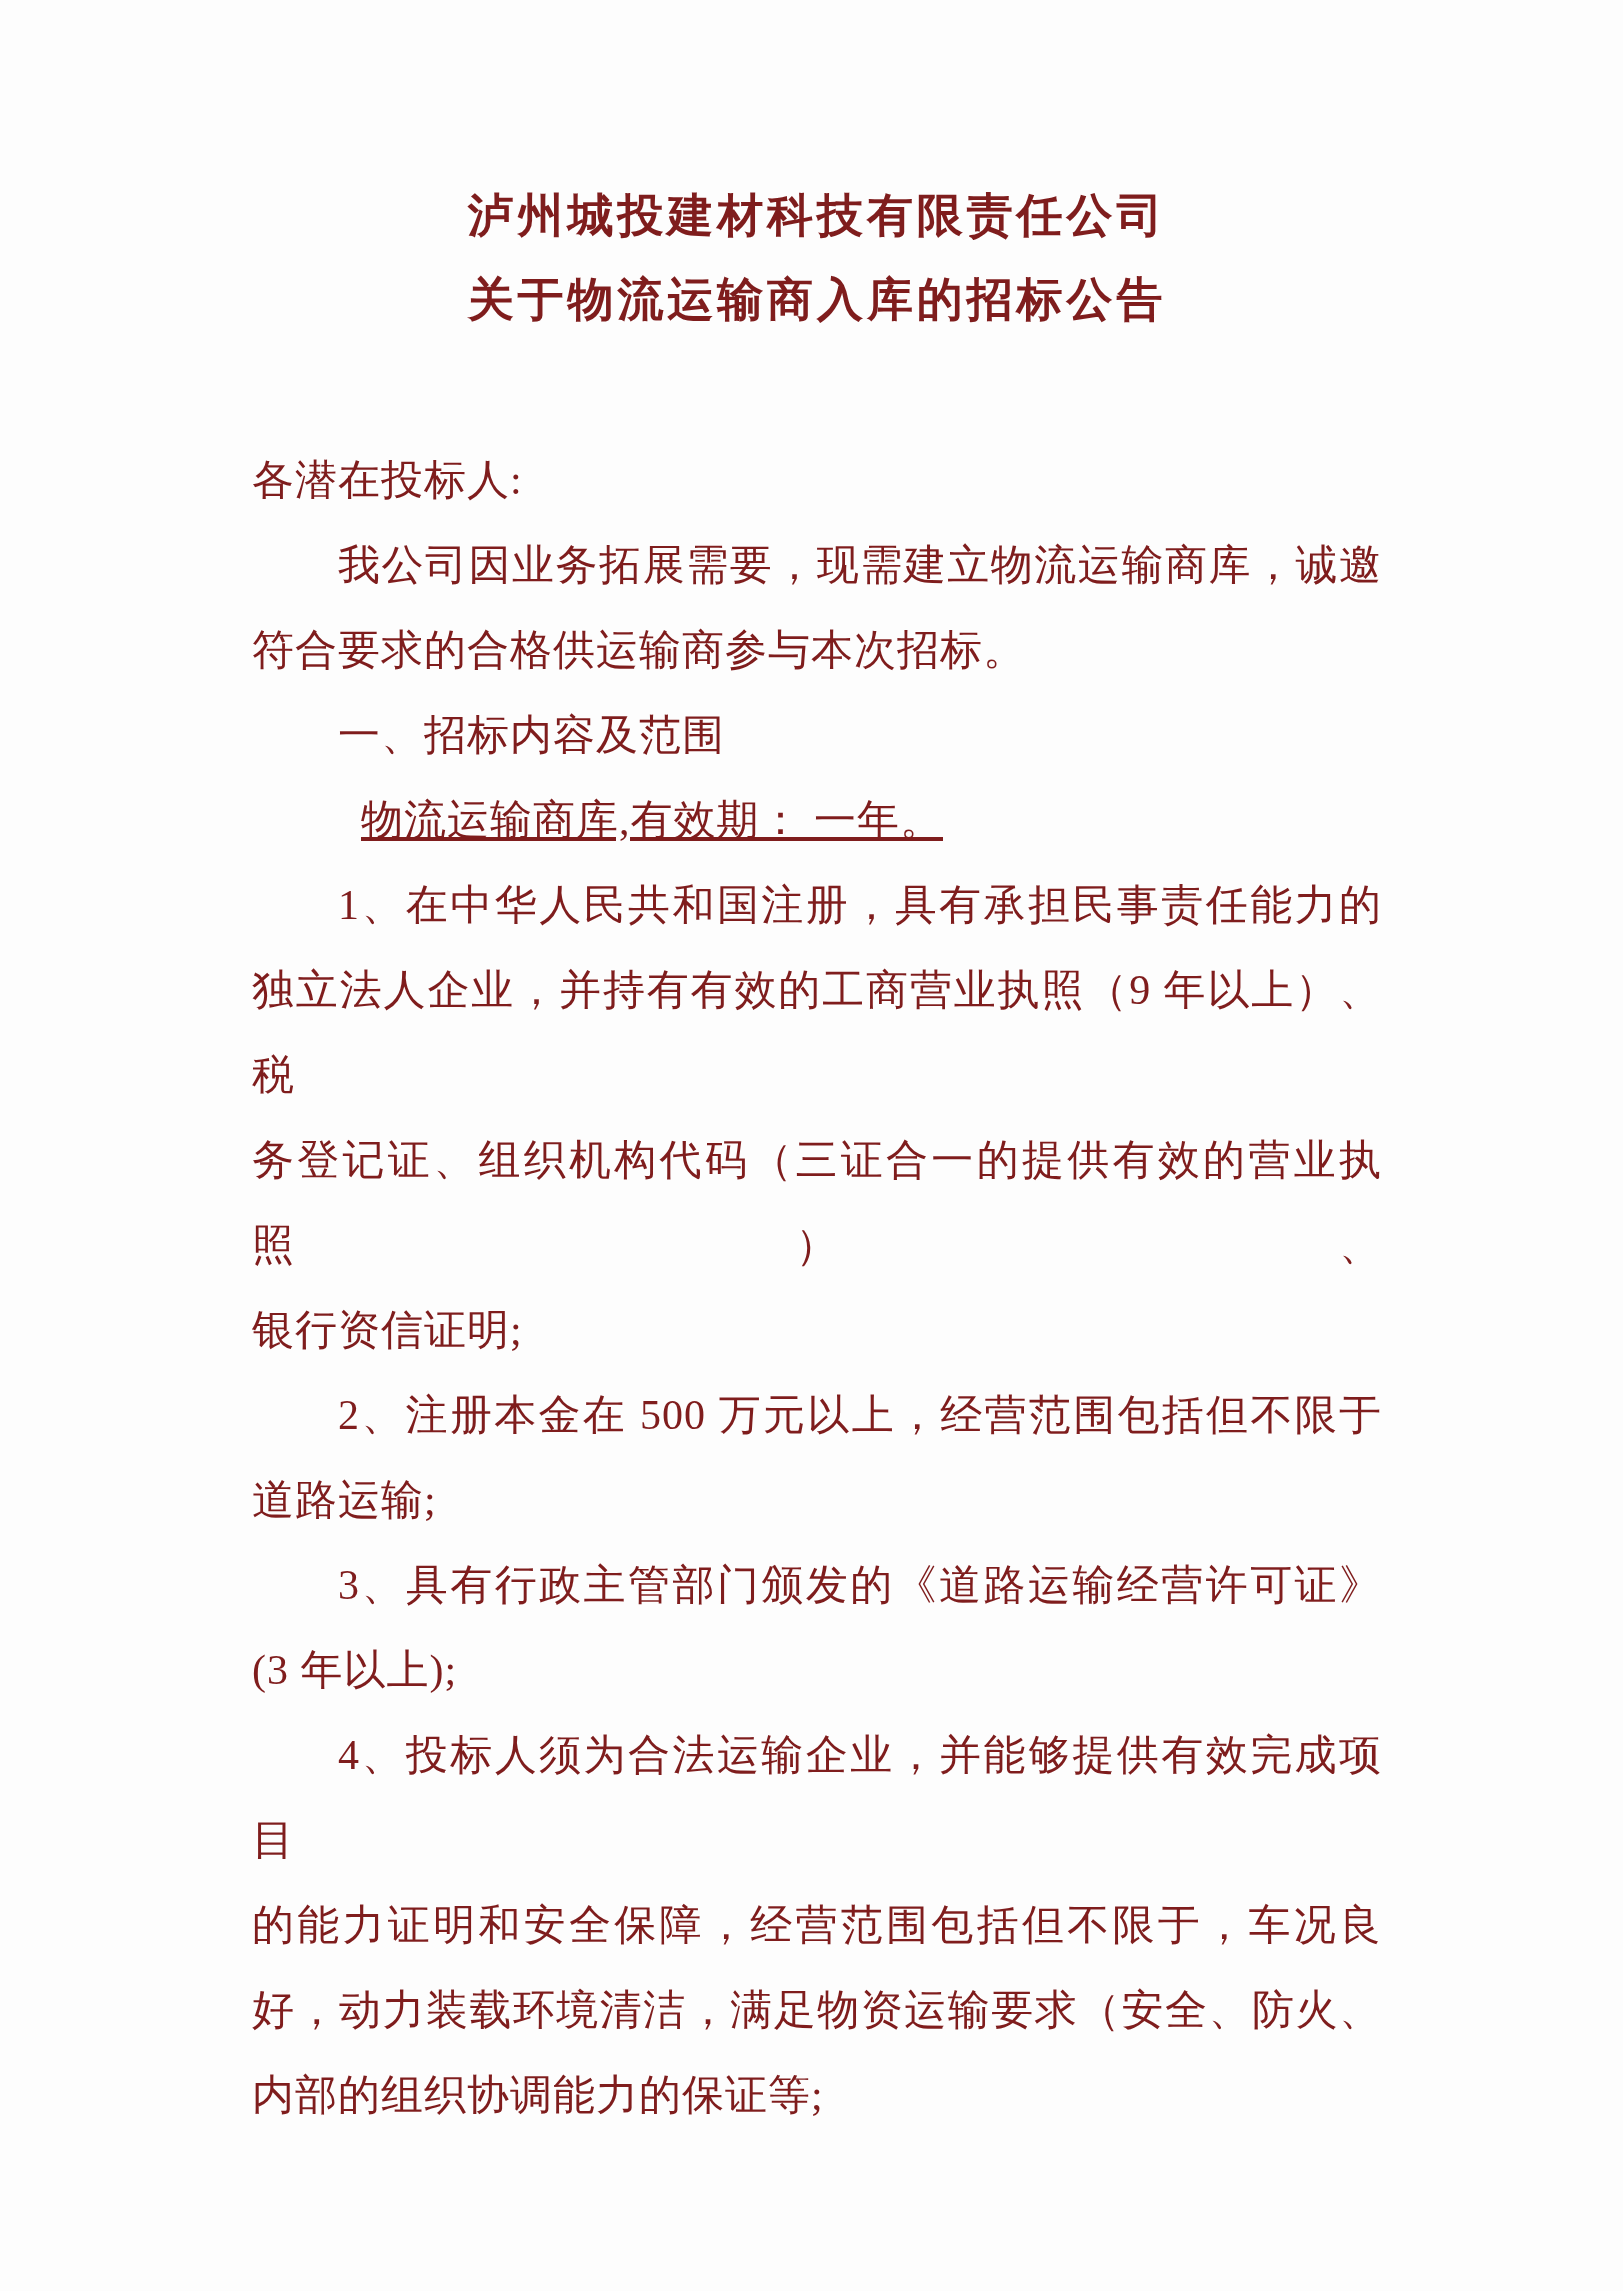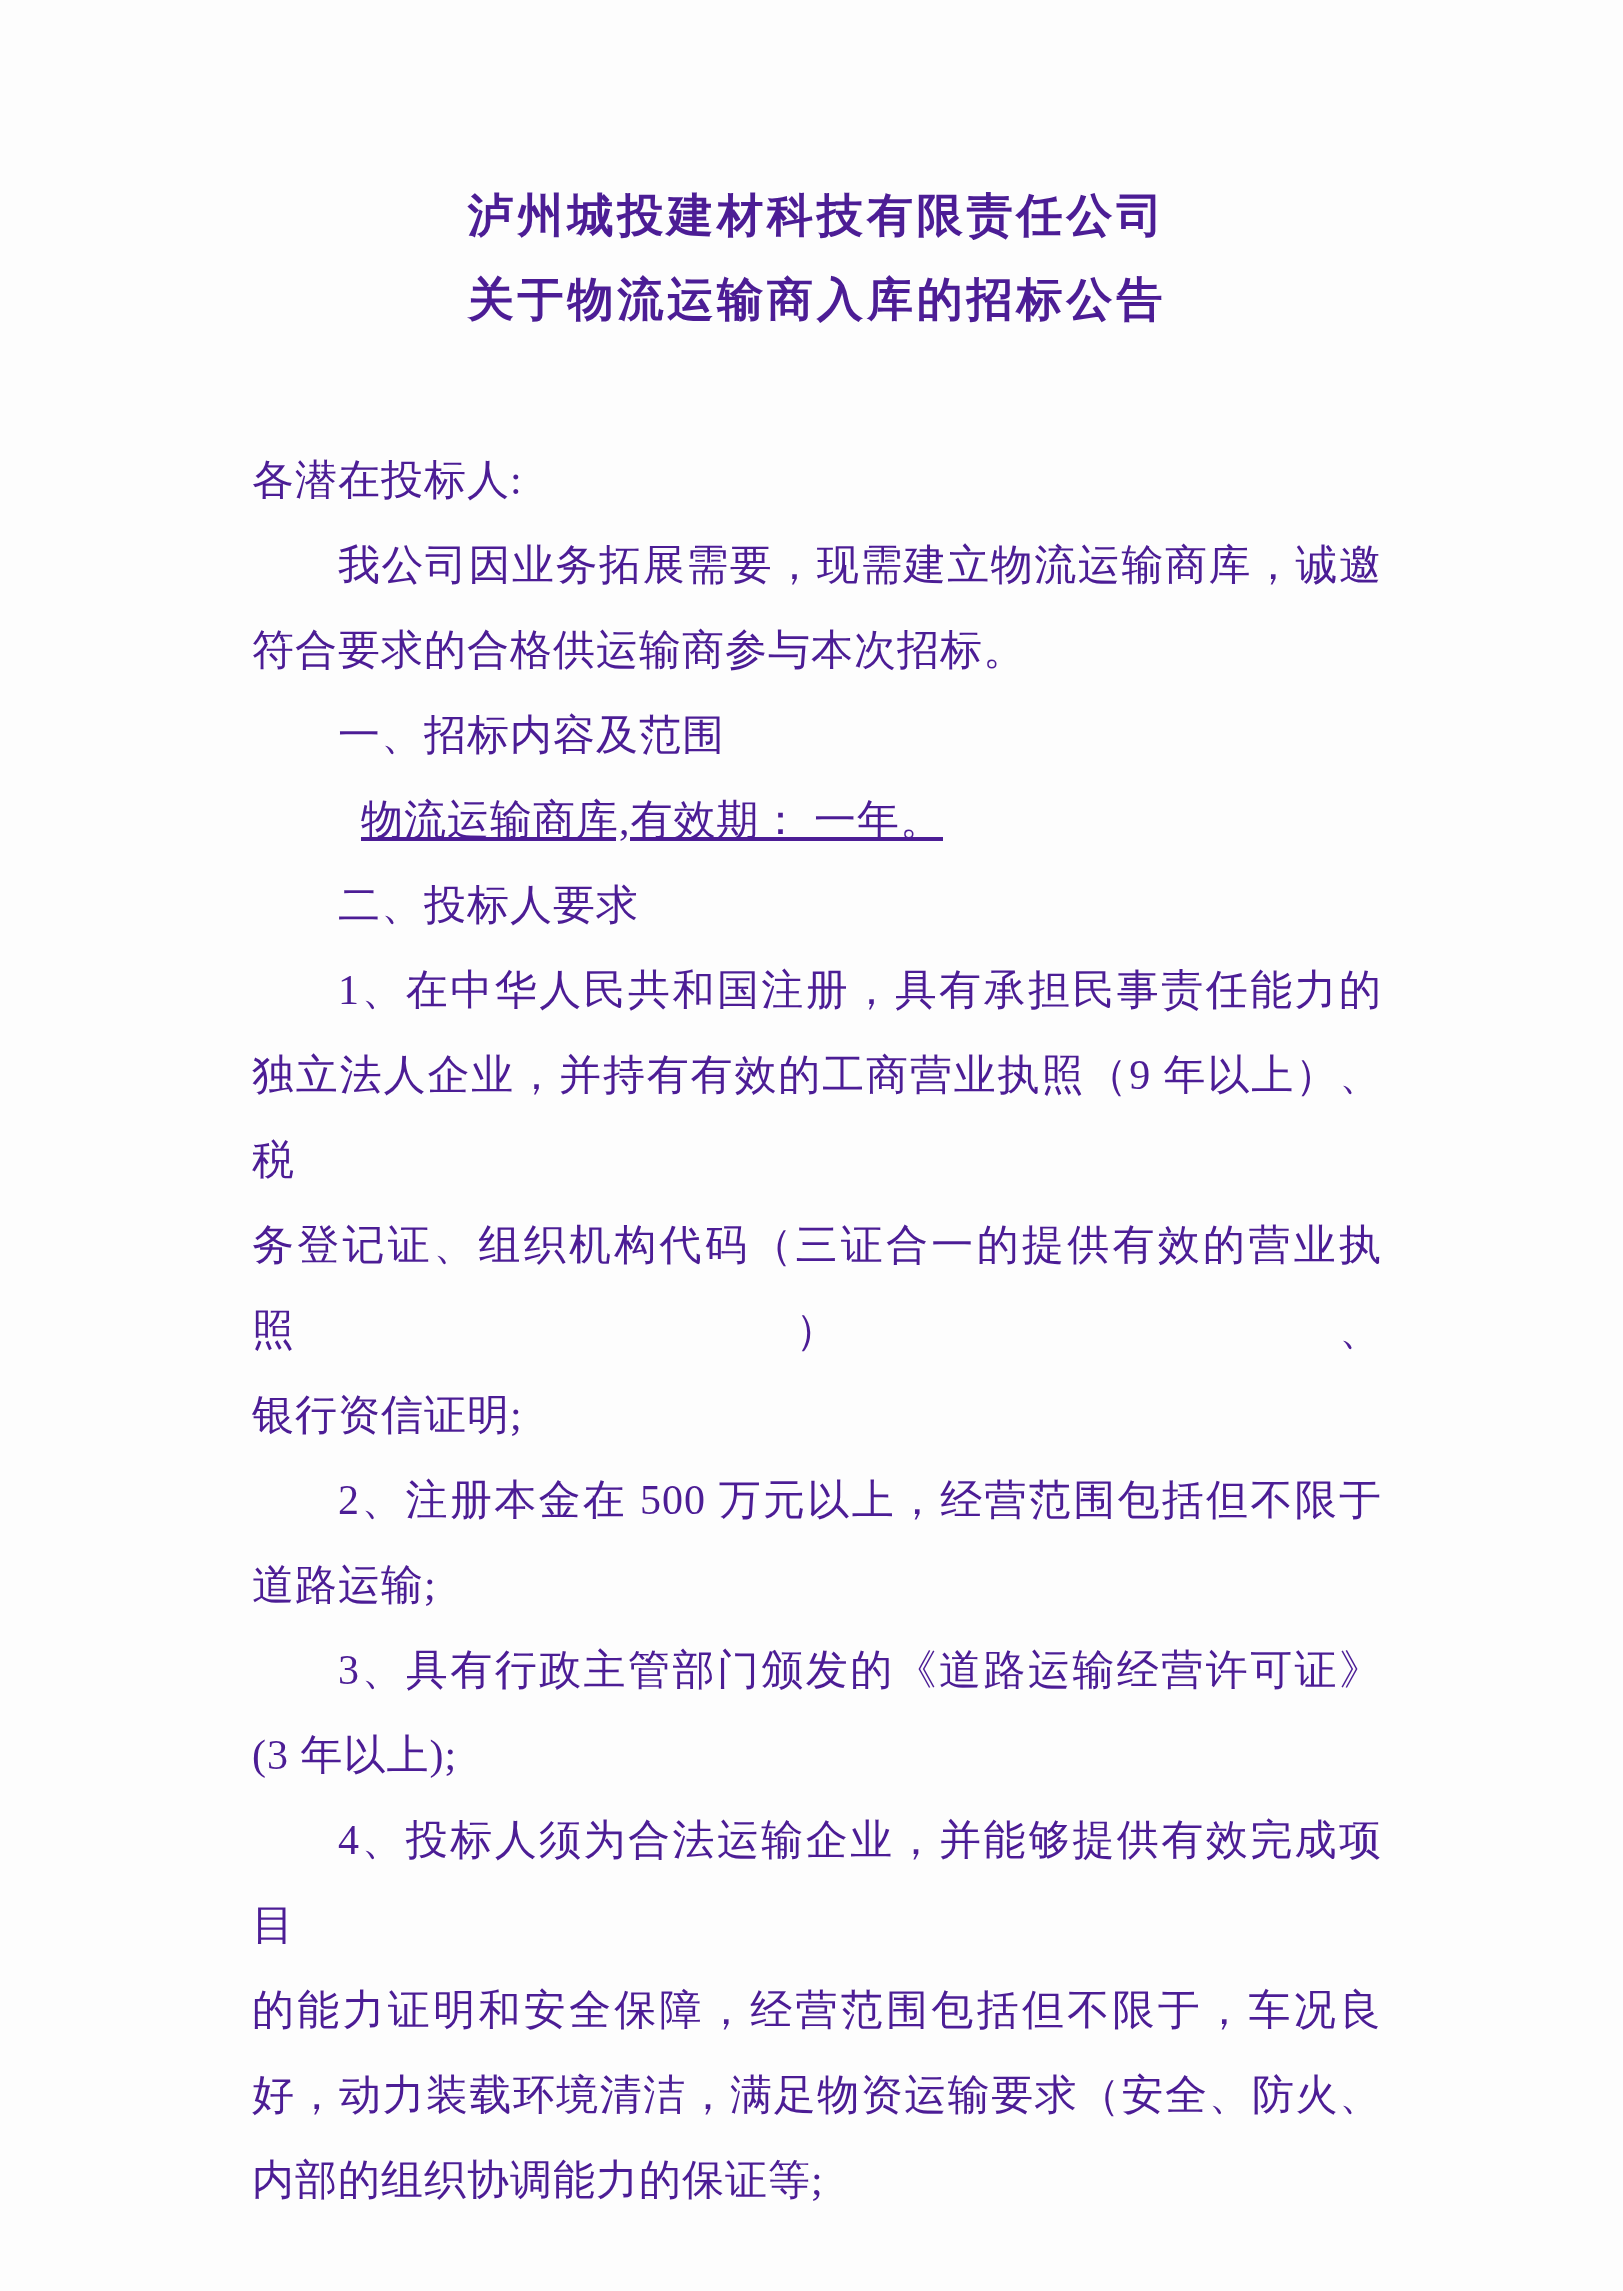--- a/index.html
+++ b/index.html
@@ -8,21 +8,21 @@
   }
   body {
     background: #ffffff;
   }
   .page {
     position: relative;
     width: 1623px;
     height: 2292px;
     background: #fdfdfd;
     overflow: hidden;
-    color: #4c1d95;
+    color: #7f1d1d;
     font-family: "Liberation Serif", "DejaVu Serif", serif;
   }
   .doc {
     position: absolute;
     left: 252px;
     top: 174px;
     width: 1130px;
   }
   .title {
     font-size: 46px;
@@ -62,21 +62,20 @@
 
     <div class="title">泸州城投建材科技有限责任公司</div>
     <div class="title">关于物流运输商入库的招标公告</div>
 
     <div class="body-text">
       <div class="line">各潜在投标人:</div>
       <div class="line ind2 fill">我公司因业务拓展需要，现需建立物流运输商库，诚邀</div>
       <div class="line">符合要求的合格供运输商参与本次招标。</div>
       <div class="line ind2">一、招标内容及范围</div>
       <div class="line ind25">物流运输商库,有效期： 一年。</div>
-      <div class="line ind2">二、投标人要求</div>
       <div class="line ind2 fill">1、在中华人民共和国注册，具有承担民事责任能力的</div>
       <div class="line fill">独立法人企业，并持有有效的工商营业执照（9 年以上）、税</div>
       <div class="line fill">务登记证、组织机构代码（三证合一的提供有效的营业执照）、</div>
       <div class="line">银行资信证明;</div>
       <div class="line ind2 fill">2、注册本金在 500 万元以上，经营范围包括但不限于</div>
       <div class="line">道路运输;</div>
       <div class="line ind2 fill">3、具有行政主管部门颁发的《道路运输经营许可证》</div>
       <div class="line">(3 年以上);</div>
       <div class="line ind2 fill">4、投标人须为合法运输企业，并能够提供有效完成项目</div>
       <div class="line fill">的能力证明和安全保障，经营范围包括但不限于，车况良</div>

